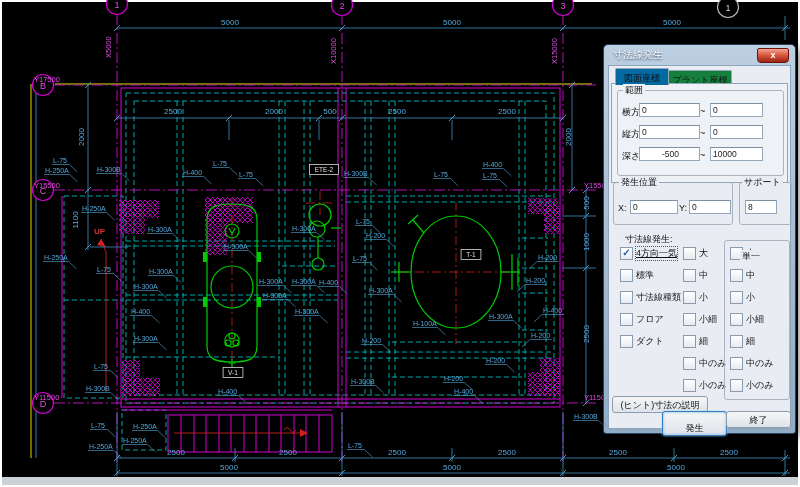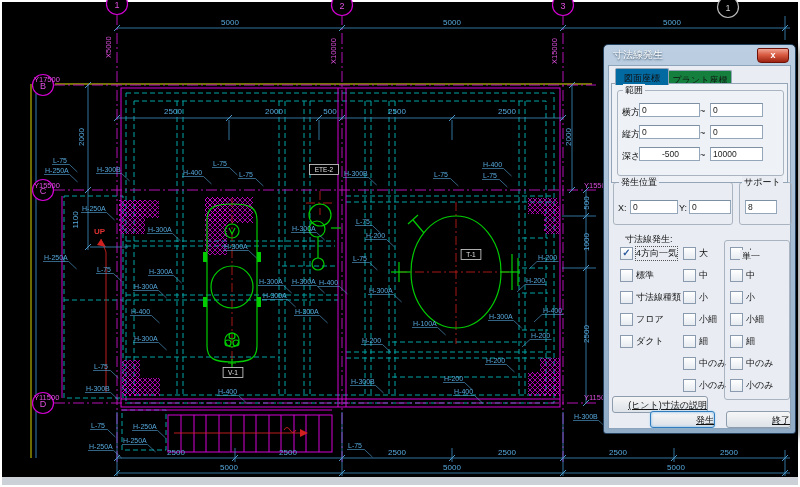--- a/index.html
+++ b/index.html
@@ -56,24 +56,24 @@
        border:1px solid #94a6ba;border-top-color:#7d8fa3;font-size:8.5px;
        padding:1px 0 0 2px;color:#222;overflow:hidden;}
   .slab{position:absolute;font-size:9px;}
   .tilde{position:absolute;font-size:9px;}
   .cbcol{position:absolute;}
   .cbrow{height:13px;margin-bottom:9px;display:flex;align-items:center;}
   .cb{width:11px;height:11px;border:1px solid #8a9bb0;background:linear-gradient(#fff,#e6ebf0);
       display:inline-block;font-size:10px;line-height:10px;text-align:center;color:#2c5aa0;
       font-weight:bold;flex:0 0 auto;}
   .cbl{margin-left:3px;font-size:9px;white-space:nowrap;}
-  .cbl.focus{outline:1px dotted #555;}
+  .cbl.focus{outline:1px dotted #555;text-decoration:underline;}
   .btn{position:absolute;background:linear-gradient(#f6f6f6,#dde3e9);
-       border:1px solid #8d9dad;border-radius:3px;font-size:9px;text-align:right;
-       font-family:"Liberation Sans",sans-serif;text-decoration:underline;}
+       border:1px solid #8d9dad;border-radius:3px;font-size:9px;text-align:center;
+       font-family:"Liberation Sans",sans-serif;}
   .btn.default{border:1px solid #2f7bbd;box-shadow:0 0 3px #7ab8e8 inset,0 0 2px #9cd0f5;}
 </style>
 </head>
 <body>
 
 <div id="stage">
 
 <svg width="800" height="487" viewBox="0 0 800 487">
   <defs>
     <pattern id="xh" width="5" height="5" patternUnits="userSpaceOnUse">
@@ -566,18 +566,18 @@
             <span class="cb"></span>
             <span class="cbl">中のみ</span>
           </div>
           <div class="cbrow">
             <span class="cb"></span>
             <span class="cbl">小のみ</span>
           </div>
         </div>
 
     <div class="btn" style="left:3px;top:330px;width:94px;height:13px;padding-top:2px;">(ヒント)寸法の説明</div>
-    <div class="btn default" style="left:41px;top:345px;width:63px;height:13px;padding-top:2px;">発生</div>
+    <div class="btn default" style="left:53px;top:345px;width:63px;height:13px;padding-top:10px;">発生</div>
     <div class="btn" style="left:117px;top:345px;width:63px;height:13px;padding-top:2px;">終了</div>
   </div>
 </div>
 
 </div>
 
 </body></html>

